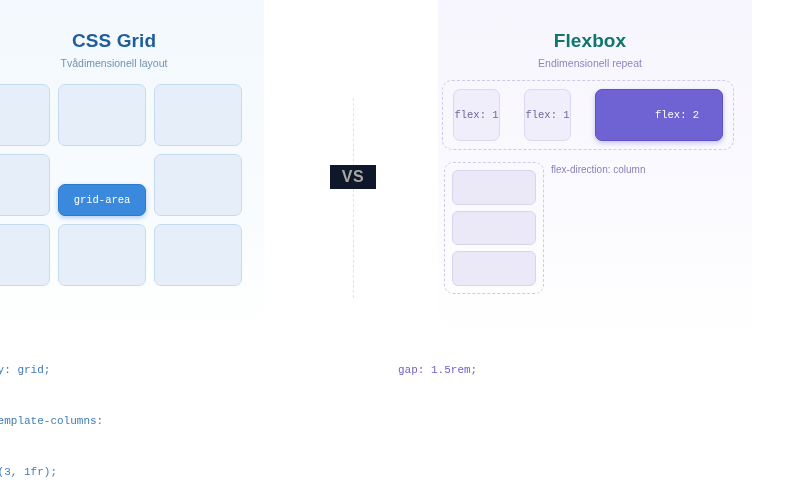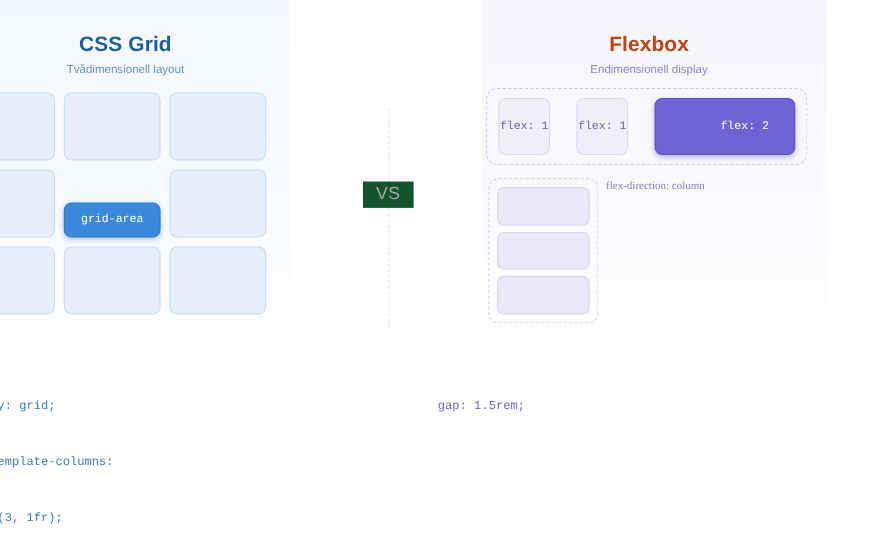--- a/index.html
+++ b/index.html
@@ -29,21 +29,21 @@
     font-size:19px;font-weight:bold;letter-spacing:.1px;margin:0;
     line-height:22px;
   }
   .col-sub{
     font-size:10.5px;margin:5px 0 0 0;line-height:13px;
   }
   .head-grid{left:-36px;top:30px;width:300px;}
   .head-grid .col-title{color:#1f5d9e;}
   .head-grid .col-sub{color:#6d93b5;}
   .head-flex{left:440px;top:30px;width:300px;}
-  .head-flex .col-title{color:#c2410c;}
+  .head-flex .col-title{color:#0f766e;}
   .head-flex .col-sub{color:#8d86c0;}
 
   
   .grid-demo{
     position:absolute;left:-38px;top:84px;
     display:grid;
     grid-template-columns:repeat(3,88px);
     grid-template-rows:repeat(3,62px);
     gap:8px;
   }
@@ -104,39 +104,39 @@
     padding:7px;
   }
   .fcitem{
     flex:1;
     background:#ebe8f8;
     border:1px solid #d9d3ef;
     border-radius:6px;
   }
   .flex-dir-label{
     position:absolute;left:551px;top:164px;
-    font-family:Liberation Serif, serif;
+    font-family:Liberation Sans, sans-serif;
     font-size:10px;
     color:#8a83bb;
     white-space:nowrap;
   }
 
   
   .divider{
     position:absolute;left:353px;top:98px;
     width:0;height:200px;
     border-left:1px dashed #e2e2ea;
   }
   .vs{
     position:absolute;left:330px;top:165px;
     width:46px;text-align:center;
-    font-size:16px;font-weight:normal;
+    font-size:16px;font-weight:bold;
     color:#a8a8a2;
     letter-spacing:.5px;
-    background:#14532d;
+    background:#0f172a;
     padding:3px 0;
   }
 
   
   .code{
     position:absolute;
     font-family:"Liberation Mono",monospace;
     font-size:11px;
     line-height:17px;
     white-space:pre;
@@ -174,21 +174,21 @@
     <span class="code-line">display: grid;</span>
     <span class="code-line">grid-template-columns:</span>
     <span class="code-line">repeat(3, 1fr);</span>
   </div>
 
   <div class="divider"></div>
   <div class="vs">VS</div>
 
   <div class="col-head head-flex">
     <p class="col-title">Flexbox</p>
-    <p class="col-sub">Endimensionell display</p>
+    <p class="col-sub">Endimensionell repeat</p>
   </div>
 
   <div class="flex-row-wrap">
     <div class="fitem f1">flex: 1</div>
     <div class="fitem f1">flex: 1</div>
     <div class="fitem f2">flex: 2</div>
   </div>
 
   <div class="flex-col-wrap">
     <div class="fcitem"></div>

